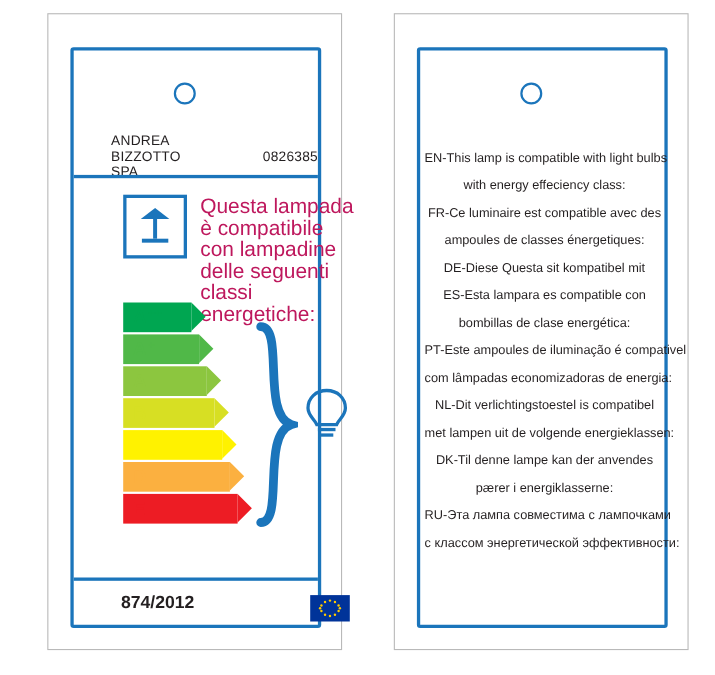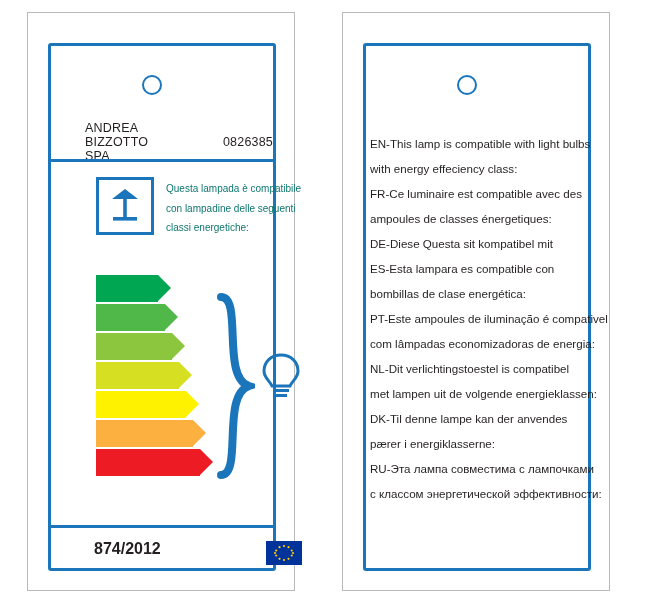--- a/index.html
+++ b/index.html
@@ -9,21 +9,21 @@
   body {
     width: 650px;
     height: 614px;
     background: #ffffff;
     font-family: "Liberation Sans", sans-serif;
     position: relative;
     overflow: hidden;
   }
   .page {
     position: absolute;
-    left: 0; top: 0;
+    left: 16px; top: 0;
     width: 538px;
     height: 614px;
   }
 
   
   .tag {
     position: absolute;
     background: #ffffff;
     border: 1px solid #b9b9b9;
     box-sizing: border-box;
@@ -84,23 +84,23 @@
     background: #fff;
   }
   .lampbox svg { display:block; }
 
   
   .caption {
     position: absolute;
     left: 138px;
     top: 166px;
     width: 146px;
-    font-size: 10px;
+    font-size: 19px;
     line-height: 19.5px;
-    color: #0f766e;
+    color: #be185d;
   }
 
   
   .arrows {
     position: absolute;
     left: 68px;
     top: 262px;
     width: 110px;
   }
   .arrow {
@@ -177,20 +177,21 @@
 
   
   .langs {
     position: absolute;
     left: 27px;
     top: 118px;
     width: 218px;
     font-size: 11.6px;
     line-height: 25px;
     color: #231f20;
+    text-align: center;
   }
   .langs .ln { white-space: nowrap; }
 </style>
 </head>
 <body>
 
 <div class="page">
 
   <div class="tag tag-left">
 

